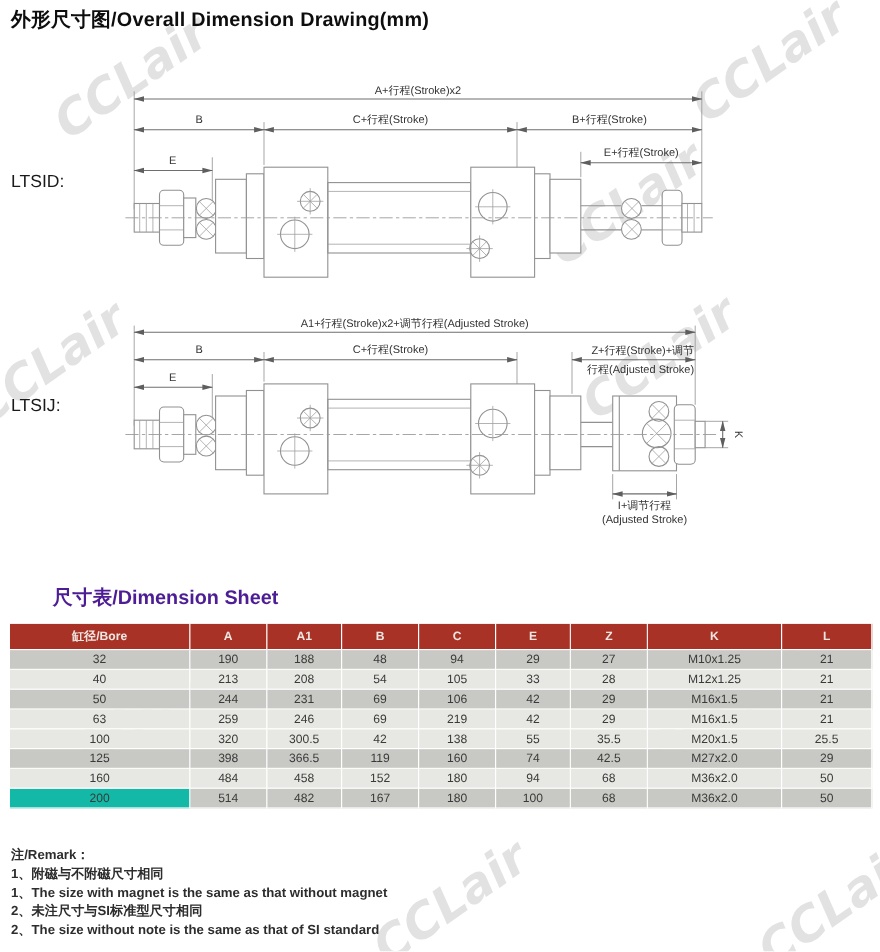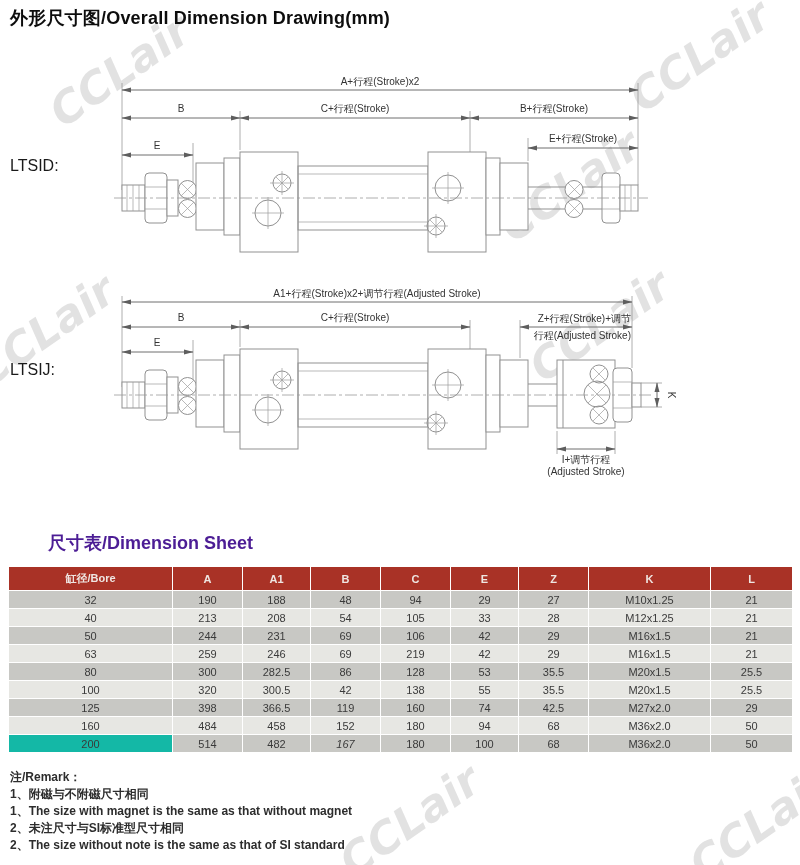--- a/index.html
+++ b/index.html
@@ -320,31 +320,20 @@
           <td style="background: rgb(231, 231, 227);">259</td>
           <td style="background: rgb(231, 231, 227);">246</td>
           <td style="background: rgb(231, 231, 227);">69</td>
           <td style="background: rgb(231, 231, 227);">219</td>
           <td style="background: rgb(231, 231, 227);">42</td>
           <td style="background: rgb(231, 231, 227);">29</td>
           <td style="background: rgb(231, 231, 227);">M16x1.5</td>
           <td style="background: rgb(231, 231, 227);">21</td>
         </tr>
         <tr>
-          <td style="background: rgb(200, 200, 196);">80</td>
-          <td style="background: rgb(200, 200, 196);">300</td>
-          <td style="background: rgb(200, 200, 196);">282.5</td>
-          <td style="background: rgb(200, 200, 196);">86</td>
-          <td style="background: rgb(200, 200, 196);">128</td>
-          <td style="background: rgb(200, 200, 196);">53</td>
-          <td style="background: rgb(200, 200, 196);">35.5</td>
-          <td style="background: rgb(200, 200, 196);">M20x1.5</td>
-          <td style="background: rgb(200, 200, 196);">25.5</td>
-        </tr>
-        <tr>
           <td style="background: rgb(231, 231, 227);">100</td>
           <td style="background: rgb(231, 231, 227);">320</td>
           <td style="background: rgb(231, 231, 227);">300.5</td>
           <td style="background: rgb(231, 231, 227);">42</td>
           <td style="background: rgb(231, 231, 227);">138</td>
           <td style="background: rgb(231, 231, 227);">55</td>
           <td style="background: rgb(231, 231, 227);">35.5</td>
           <td style="background: rgb(231, 231, 227);">M20x1.5</td>
           <td style="background: rgb(231, 231, 227);">25.5</td>
         </tr>
@@ -367,21 +356,21 @@
           <td style="background: rgb(231, 231, 227);">180</td>
           <td style="background: rgb(231, 231, 227);">94</td>
           <td style="background: rgb(231, 231, 227);">68</td>
           <td style="background: rgb(231, 231, 227);">M36x2.0</td>
           <td style="background: rgb(231, 231, 227);">50</td>
         </tr>
         <tr>
           <td style="background: #14b8a6;">200</td>
           <td style="background: rgb(200, 200, 196);">514</td>
           <td style="background: rgb(200, 200, 196);">482</td>
-          <td style="background: rgb(200, 200, 196); font-style: italic;">167</td>
+          <td style="background: rgb(200, 200, 196);">167</td>
           <td style="background: rgb(200, 200, 196);">180</td>
           <td style="background: rgb(200, 200, 196);">100</td>
           <td style="background: rgb(200, 200, 196);">68</td>
           <td style="background: rgb(200, 200, 196);">M36x2.0</td>
           <td style="background: rgb(200, 200, 196);">50</td>
         </tr>
       </tbody>
   </table>
 
   <div class="remarks">

